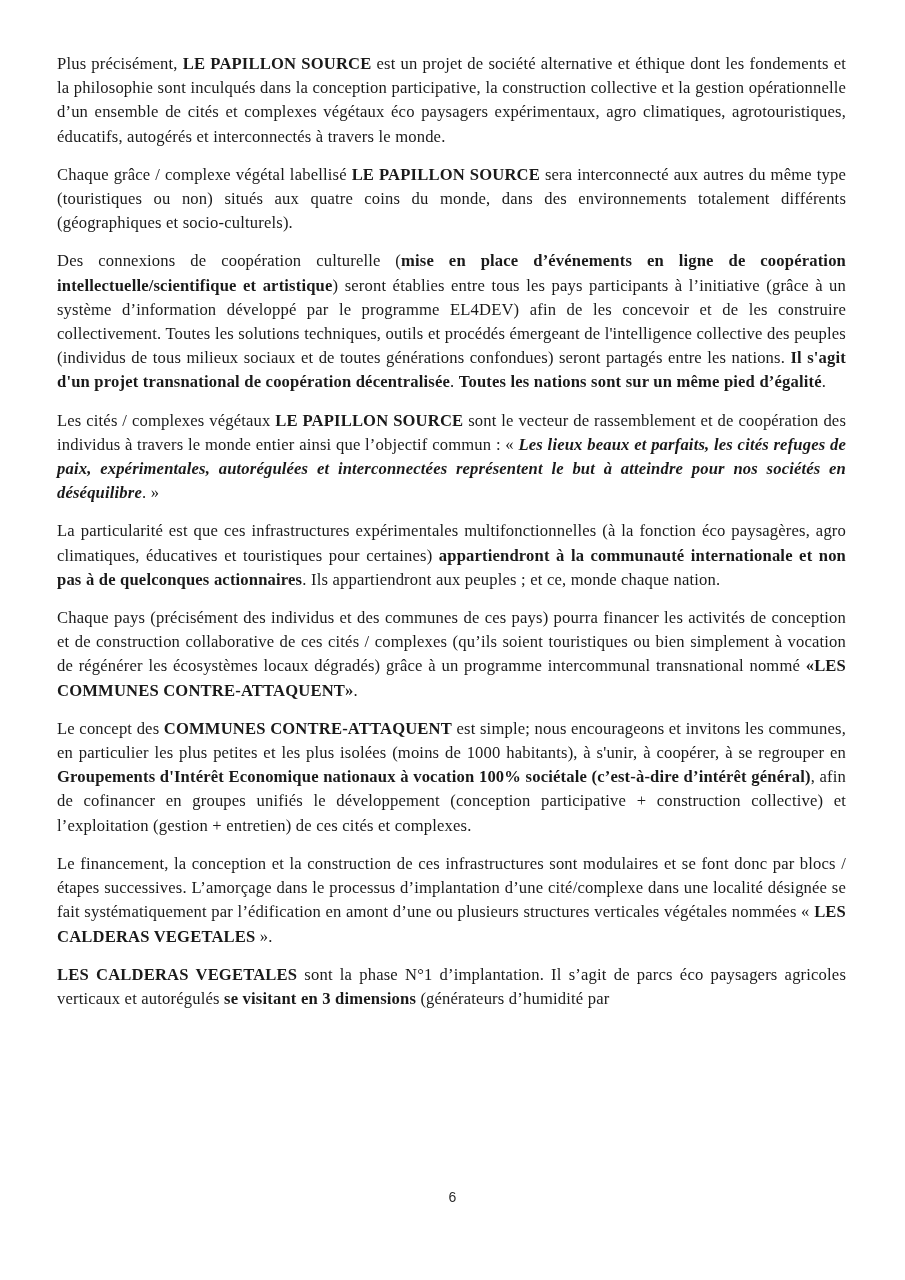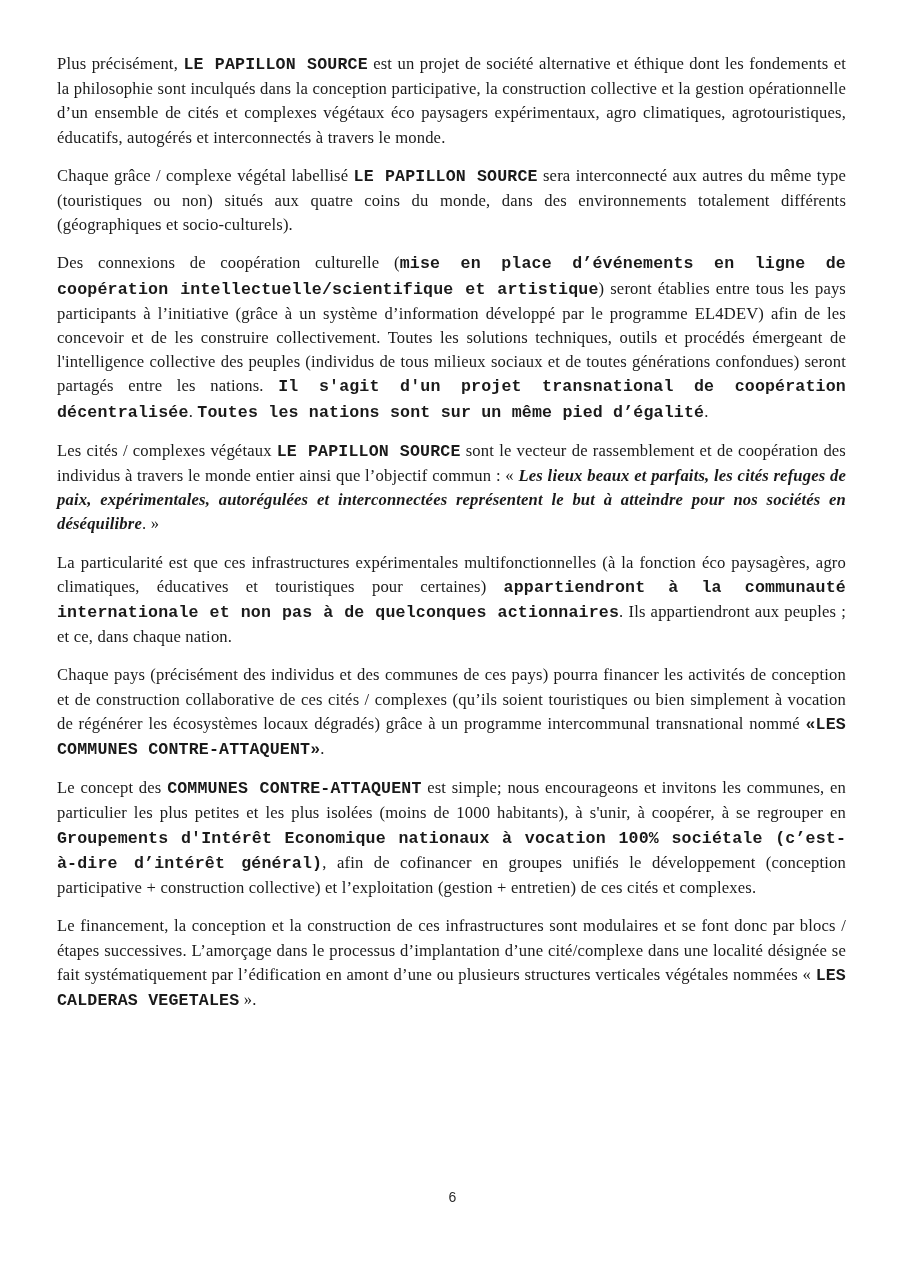--- a/index.html
+++ b/index.html
@@ -35,21 +35,20 @@
     letter-spacing: 0.01em;
     word-spacing: 0.005em;
     -webkit-font-smoothing: antialiased;
   }
   .para:last-of-type {
     margin-bottom: 0;
   }
   .para b,
   .para strong {
     font-weight: 700;
-    font-family: Liberation Mono, monospace;
   }
   .para .bi {
     font-weight: 700;
     font-style: italic;
   }
   .pagenum {
     position: absolute;
     left: 0;
     right: 0;
     top: 1189px;
@@ -68,26 +67,27 @@
   <div class="content">
 
     <p class="para"><span>Plus précisément, </span><b>LE PAPILLON SOURCE</b><span> est un projet de société alternative et éthique dont les fondements et la philosophie sont inculqués dans la conception participative, la construction collective et la gestion opérationnelle d’un ensemble de cités et complexes végétaux éco paysagers expérimentaux, agro climatiques, agrotouristiques, éducatifs, autogérés et interconnectés à travers le monde.</span></p>
 
     <p class="para"><span>Chaque grâce / complexe végétal labellisé </span><b>LE PAPILLON SOURCE</b><span> sera interconnecté aux autres du même type (touristiques ou non) situés aux quatre coins du monde, dans des environnements totalement différents (géographiques et socio-culturels).</span></p>
 
     <p class="para"><span>Des connexions de coopération culturelle (</span><b>mise en place d’événements en ligne de coopération intellectuelle/scientifique et artistique</b><span>) seront établies entre tous les pays participants à l’initiative (grâce à un système d’information développé par le programme EL4DEV) afin de les concevoir et de les construire collectivement. Toutes les solutions techniques, outils et procédés émergeant de l'intelligence collective des peuples (individus de tous milieux sociaux et de toutes générations confondues) seront partagés entre les nations. </span><b>Il s'agit d'un projet transnational de coopération décentralisée</b><span>. </span><b>Toutes les nations sont sur un même pied d’égalité</b><span>.</span></p>
 
     <p class="para"><span>Les cités / complexes végétaux </span><b>LE PAPILLON SOURCE</b><span> sont le vecteur de rassemblement et de coopération des individus à travers le monde entier ainsi que l’objectif commun : « </span><span class="bi">Les lieux beaux et parfaits, les cités refuges de paix, expérimentales, autorégulées et interconnectées représentent le but à atteindre pour nos sociétés en déséquilibre</span><span>. »</span></p>
 
-    <p class="para"><span>La particularité est que ces infrastructures expérimentales multifonctionnelles (à la fonction éco paysagères, agro climatiques, éducatives et touristiques pour certaines) </span><b>appartiendront à la communauté internationale et non pas à de quelconques actionnaires</b><span>. Ils appartiendront aux peuples ; et ce, dans chaque nation.</span></p>
+    <p class="para"><span>La particularité est que ces infrastructures expérimentales multifonctionnelles (à la fonction éco paysagères, agro climatiques, éducatives et touristiques pour certaines) </span><b>appartiendront à la communauté internationale et non pas à de quelconques actionnaires</b><span>. Ils appartiendront aux peuples ; et ce, monde chaque nation.</span></p>
 
     <p class="para"><span>Chaque pays (précisément des individus et des communes de ces pays) pourra financer les activités de conception et de construction collaborative de ces cités / complexes (qu’ils soient touristiques ou bien simplement à vocation de régénérer les écosystèmes locaux dégradés) grâce à un programme intercommunal transnational nommé  </span><b>«LES COMMUNES CONTRE-ATTAQUENT»</b><span>.</span></p>
 
     <p class="para"><span>Le concept des </span><b>COMMUNES CONTRE-ATTAQUENT</b><span> est simple; nous encourageons et invitons les communes, en particulier les plus petites et les plus isolées (moins de 1000 habitants), à s'unir, à coopérer, à se regrouper en </span><b>Groupements d'Intérêt Economique nationaux à vocation 100% sociétale (c’est-à-dire d’intérêt général)</b><span>, afin de cofinancer en groupes unifiés le développement (conception participative + construction collective) et l’exploitation (gestion + entretien) de ces cités et complexes.</span></p>
 
     <p class="para"><span>Le financement, la conception et la construction de ces infrastructures sont modulaires et se font donc par blocs / étapes successives. L’amorçage dans le processus d’implantation d’une cité/complexe dans une localité désignée se fait systématiquement par l’édification en amont d’une ou plusieurs structures verticales végétales nommées « </span><b>LES CALDERAS VEGETALES</b><span> ».</span></p>
 
+    <p class="para"><b>LES CALDERAS VEGETALES</b><span> sont la phase N°1 d’implantation. Il s’agit de parcs éco paysagers agricoles verticaux et autorégulés </span><b>se visitant en 3 dimensions</b><span> (générateurs d’humidité par</span></p>
 
   </div>
 
   <div class="pagenum">6</div>
 
 </div>
 
 </body></html>

